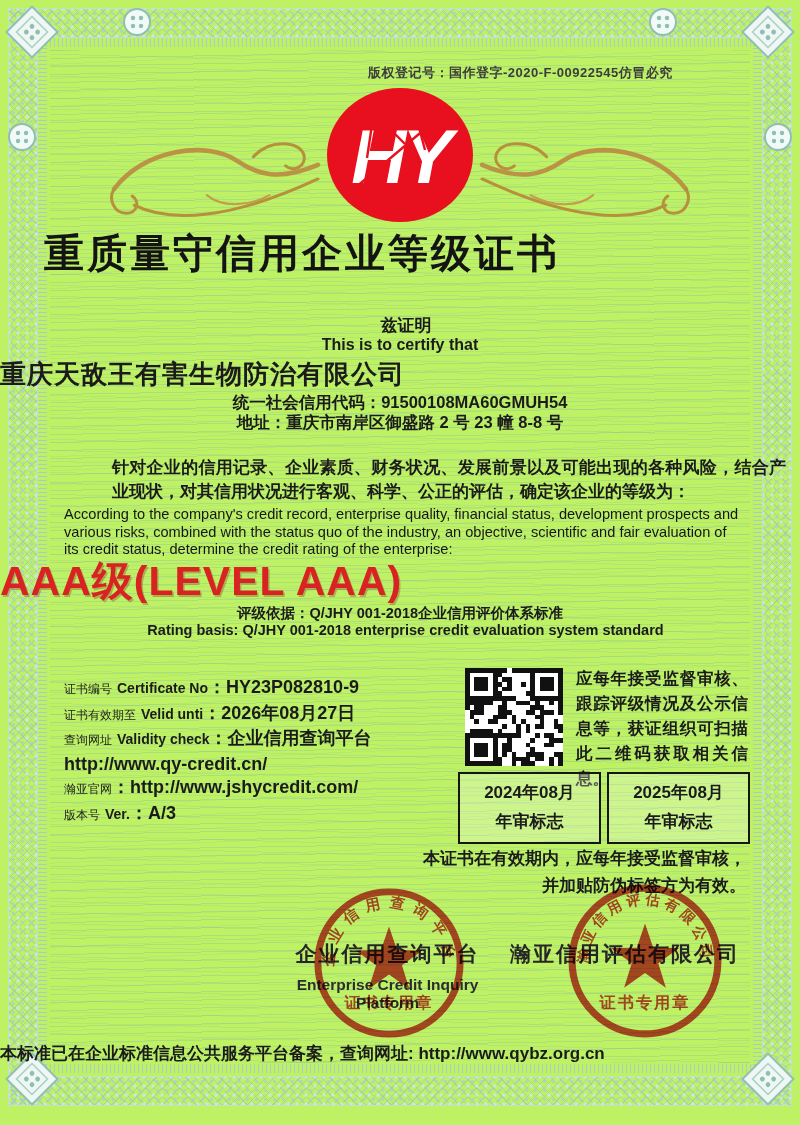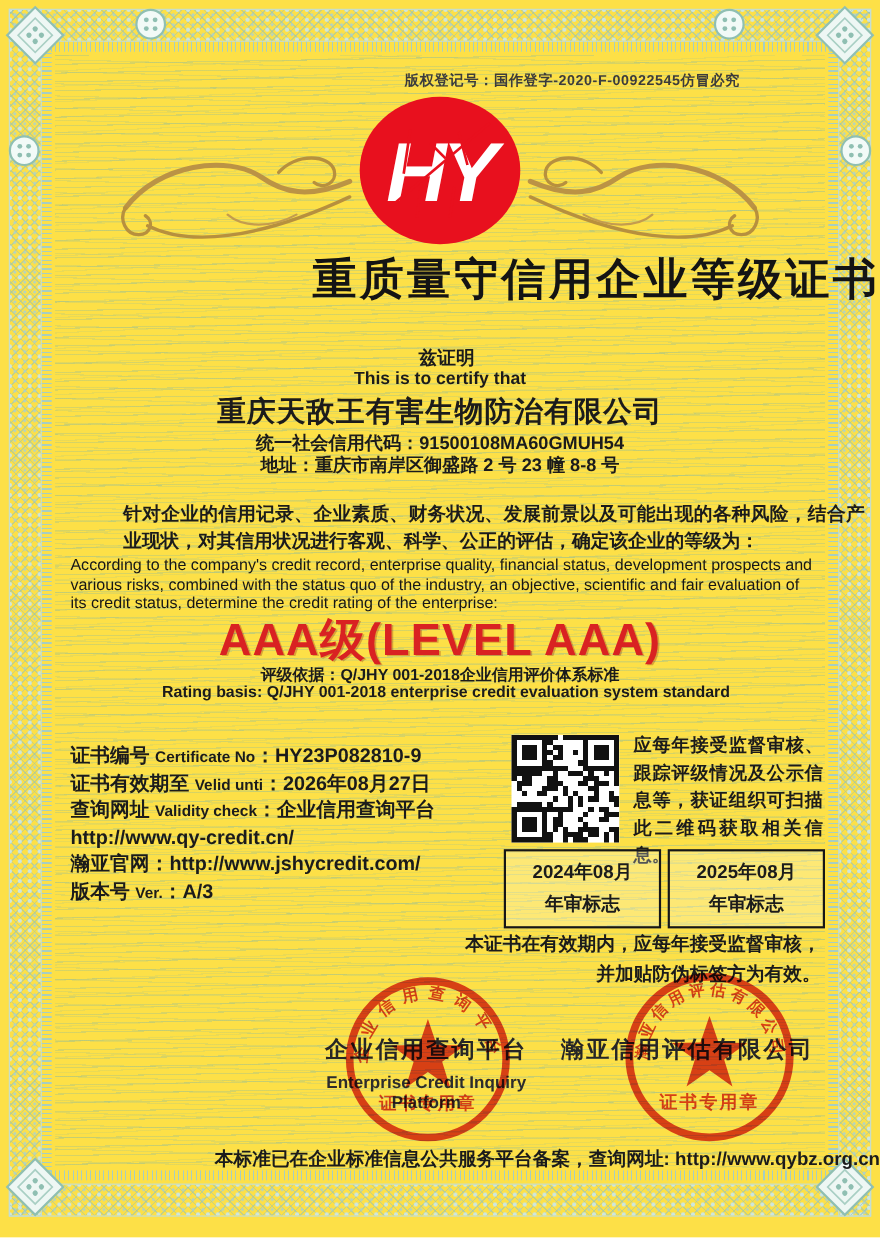--- a/index.html
+++ b/index.html
@@ -1,16 +1,16 @@
 <!DOCTYPE html>
 <html><head>
 <meta charset="utf-8">
 <style>
   html,body{margin:0;padding:0;background:#ffffff;}
-  .page{position:relative;width:800px;height:1125px;background:#fde047;overflow:hidden;
+  .page{position:relative;width:800px;height:1125px;background:#bef264;overflow:hidden;
         font-family:"Liberation Sans","DejaVu Sans",sans-serif;color:#1b1b1b;}
   
   .waves{position:absolute;left:50px;right:50px;top:50px;bottom:62px;
     background:
       repeating-linear-gradient(179deg, rgba(126,182,168,.30) 0 1px, transparent 1px 8px),
       repeating-linear-gradient(181.5deg, rgba(126,182,168,.20) 0 1px, transparent 1px 11px),
       repeating-linear-gradient(177.5deg, rgba(126,182,168,.15) 0 1px, transparent 1px 14px);}
   
   .band{position:absolute;border:1px solid #c2ded7;
     background:
@@ -30,53 +30,53 @@
   .ps-left{left:38px;top:38px;width:9px;height:1035px;}
   .ps-right{right:38px;top:38px;width:9px;height:1035px;}
   .corner{position:absolute;width:58px;height:58px;}
   .c-tl{left:3px;top:3px;} .c-tr{right:3px;top:3px;} .c-bl{left:3px;top:1050px;} .c-br{right:3px;top:1050px;}
   .button-orn{position:absolute;width:30px;height:30px;}
   
   .copyright{position:absolute;left:368px;top:64px;font-size:13px;font-weight:600;color:#3c3c3c;letter-spacing:.5px;}
   .logo{position:absolute;left:325px;top:86px;}
   .flourish{position:absolute;top:134px;width:214px;height:96px;}
   .fl-left{left:110px;} .fl-right{left:476px;transform:scaleX(-1);}
-  .title-cn{position:absolute;left:0;right:0;top:226px;text-align:right;font-size:40px;font-weight:600;
+  .title-cn{position:absolute;left:0;right:0;top:226px;text-align:left;font-size:40px;font-weight:600;
             letter-spacing:3px;color:#141414;padding-left:44px;}
   .title-en{position:absolute;left:0;right:0;top:282px;text-align:center;font-size:17px;font-weight:600;color:#202020;}
   .certify-cn{position:absolute;left:0;right:0;top:314px;text-align:center;font-size:17px;font-weight:600;padding-left:12px;}
   .certify-en{position:absolute;left:0;right:0;top:336px;text-align:center;font-size:16px;font-weight:600;}
-  .company{position:absolute;left:0;right:0;top:357px;text-align:center;font-size:26px;font-weight:800;letter-spacing:1px;}
+  .company{position:absolute;left:0;right:0;top:357px;font-size:26px;font-weight:800;letter-spacing:1px;}
   .code-line{position:absolute;left:0;right:0;top:392px;text-align:center;font-size:16.5px;font-weight:700;}
   .addr-line{position:absolute;left:0;right:0;top:412px;text-align:center;font-size:16.5px;font-weight:700;}
   .para-cn{position:absolute;left:64px;width:674px;top:456px;font-size:17px;line-height:24px;font-weight:600;text-align:justify;margin-left:48px;}
   .para-en{position:absolute;left:64px;width:676px;top:506px;font-size:14.6px;line-height:17.6px;font-weight:500;color:#161616;}
-  .rating-level{position:absolute;left:0;right:0;top:554px;text-align:center;font-size:41px;font-weight:800;
+  .rating-level{position:absolute;left:0;right:0;top:554px;font-size:41px;font-weight:800;
     letter-spacing:1px;text-shadow:1.5px 1.5px 0 rgba(130,10,10,.28);}
   .basis-cn{position:absolute;left:0;right:0;top:604px;text-align:center;font-size:14.5px;font-weight:700;}
   .basis-en{position:absolute;left:0;right:0;top:622px;text-align:center;font-size:14.5px;font-weight:600;padding-left:11px;}
   .details{position:absolute;left:64px;top:676px;}
   .d-row{line-height:23.5px;white-space:nowrap;}
-  .d-cn{font-size:18px;font-weight:700;}
+  .d-cn{font-size:12px;font-weight:400;}
   .d-en{font-size:14px;font-weight:600;margin-left:5px;}
   .d-val{font-size:18px;font-weight:700;}
   .qr{position:absolute;left:465px;top:668px;width:98px;height:98px;background:#fff;padding:0;}
   .qr-note{position:absolute;left:576px;top:666px;width:172px;font-size:16.5px;line-height:25px;font-weight:600;text-align:justify;}
   .rev-box{position:absolute;top:772px;width:139px;height:64px;border:2.5px solid #161616;text-align:center;
            font-size:17px;font-weight:600;padding-top:4px;line-height:29px;background:rgba(255,255,255,.25);}
   .rev-1{left:458px;} .rev-2{left:607px;}
   .supervision{position:absolute;right:54px;top:845px;width:330px;text-align:right;font-size:17px;font-weight:600;line-height:27px;margin-left:16px;}
   .issuer{position:absolute;text-align:center;}
   .issuer-left{left:270px;top:940px;width:235px;}
   .issuer-right{left:505px;top:940px;width:240px;}
   .iss-cn{font-size:21px;font-weight:700;letter-spacing:2px;color:#262626;}
   .iss-en{font-size:15.5px;font-weight:600;margin-top:8px;color:#2c2c2c;}
   .stamp{position:absolute;opacity:.88;mix-blend-mode:multiply;}
   .stamp-left{left:310px;top:884px;} .stamp-right{left:564px;top:880px;}
-  .footer-line{position:absolute;left:0;right:0;top:1042px;text-align:right;font-size:17px;font-weight:700;}
+  .footer-line{position:absolute;left:0;right:0;top:1042px;text-align:left;font-size:17px;font-weight:700;}
   svg text{font-family:"Liberation Sans","DejaVu Sans",sans-serif;}
 </style>
 </head>
 <body>
 
 <div class="page">
   <div class="waves"></div>
 
   <div class="band band-top"></div>
   <div class="band band-bottom"></div>

